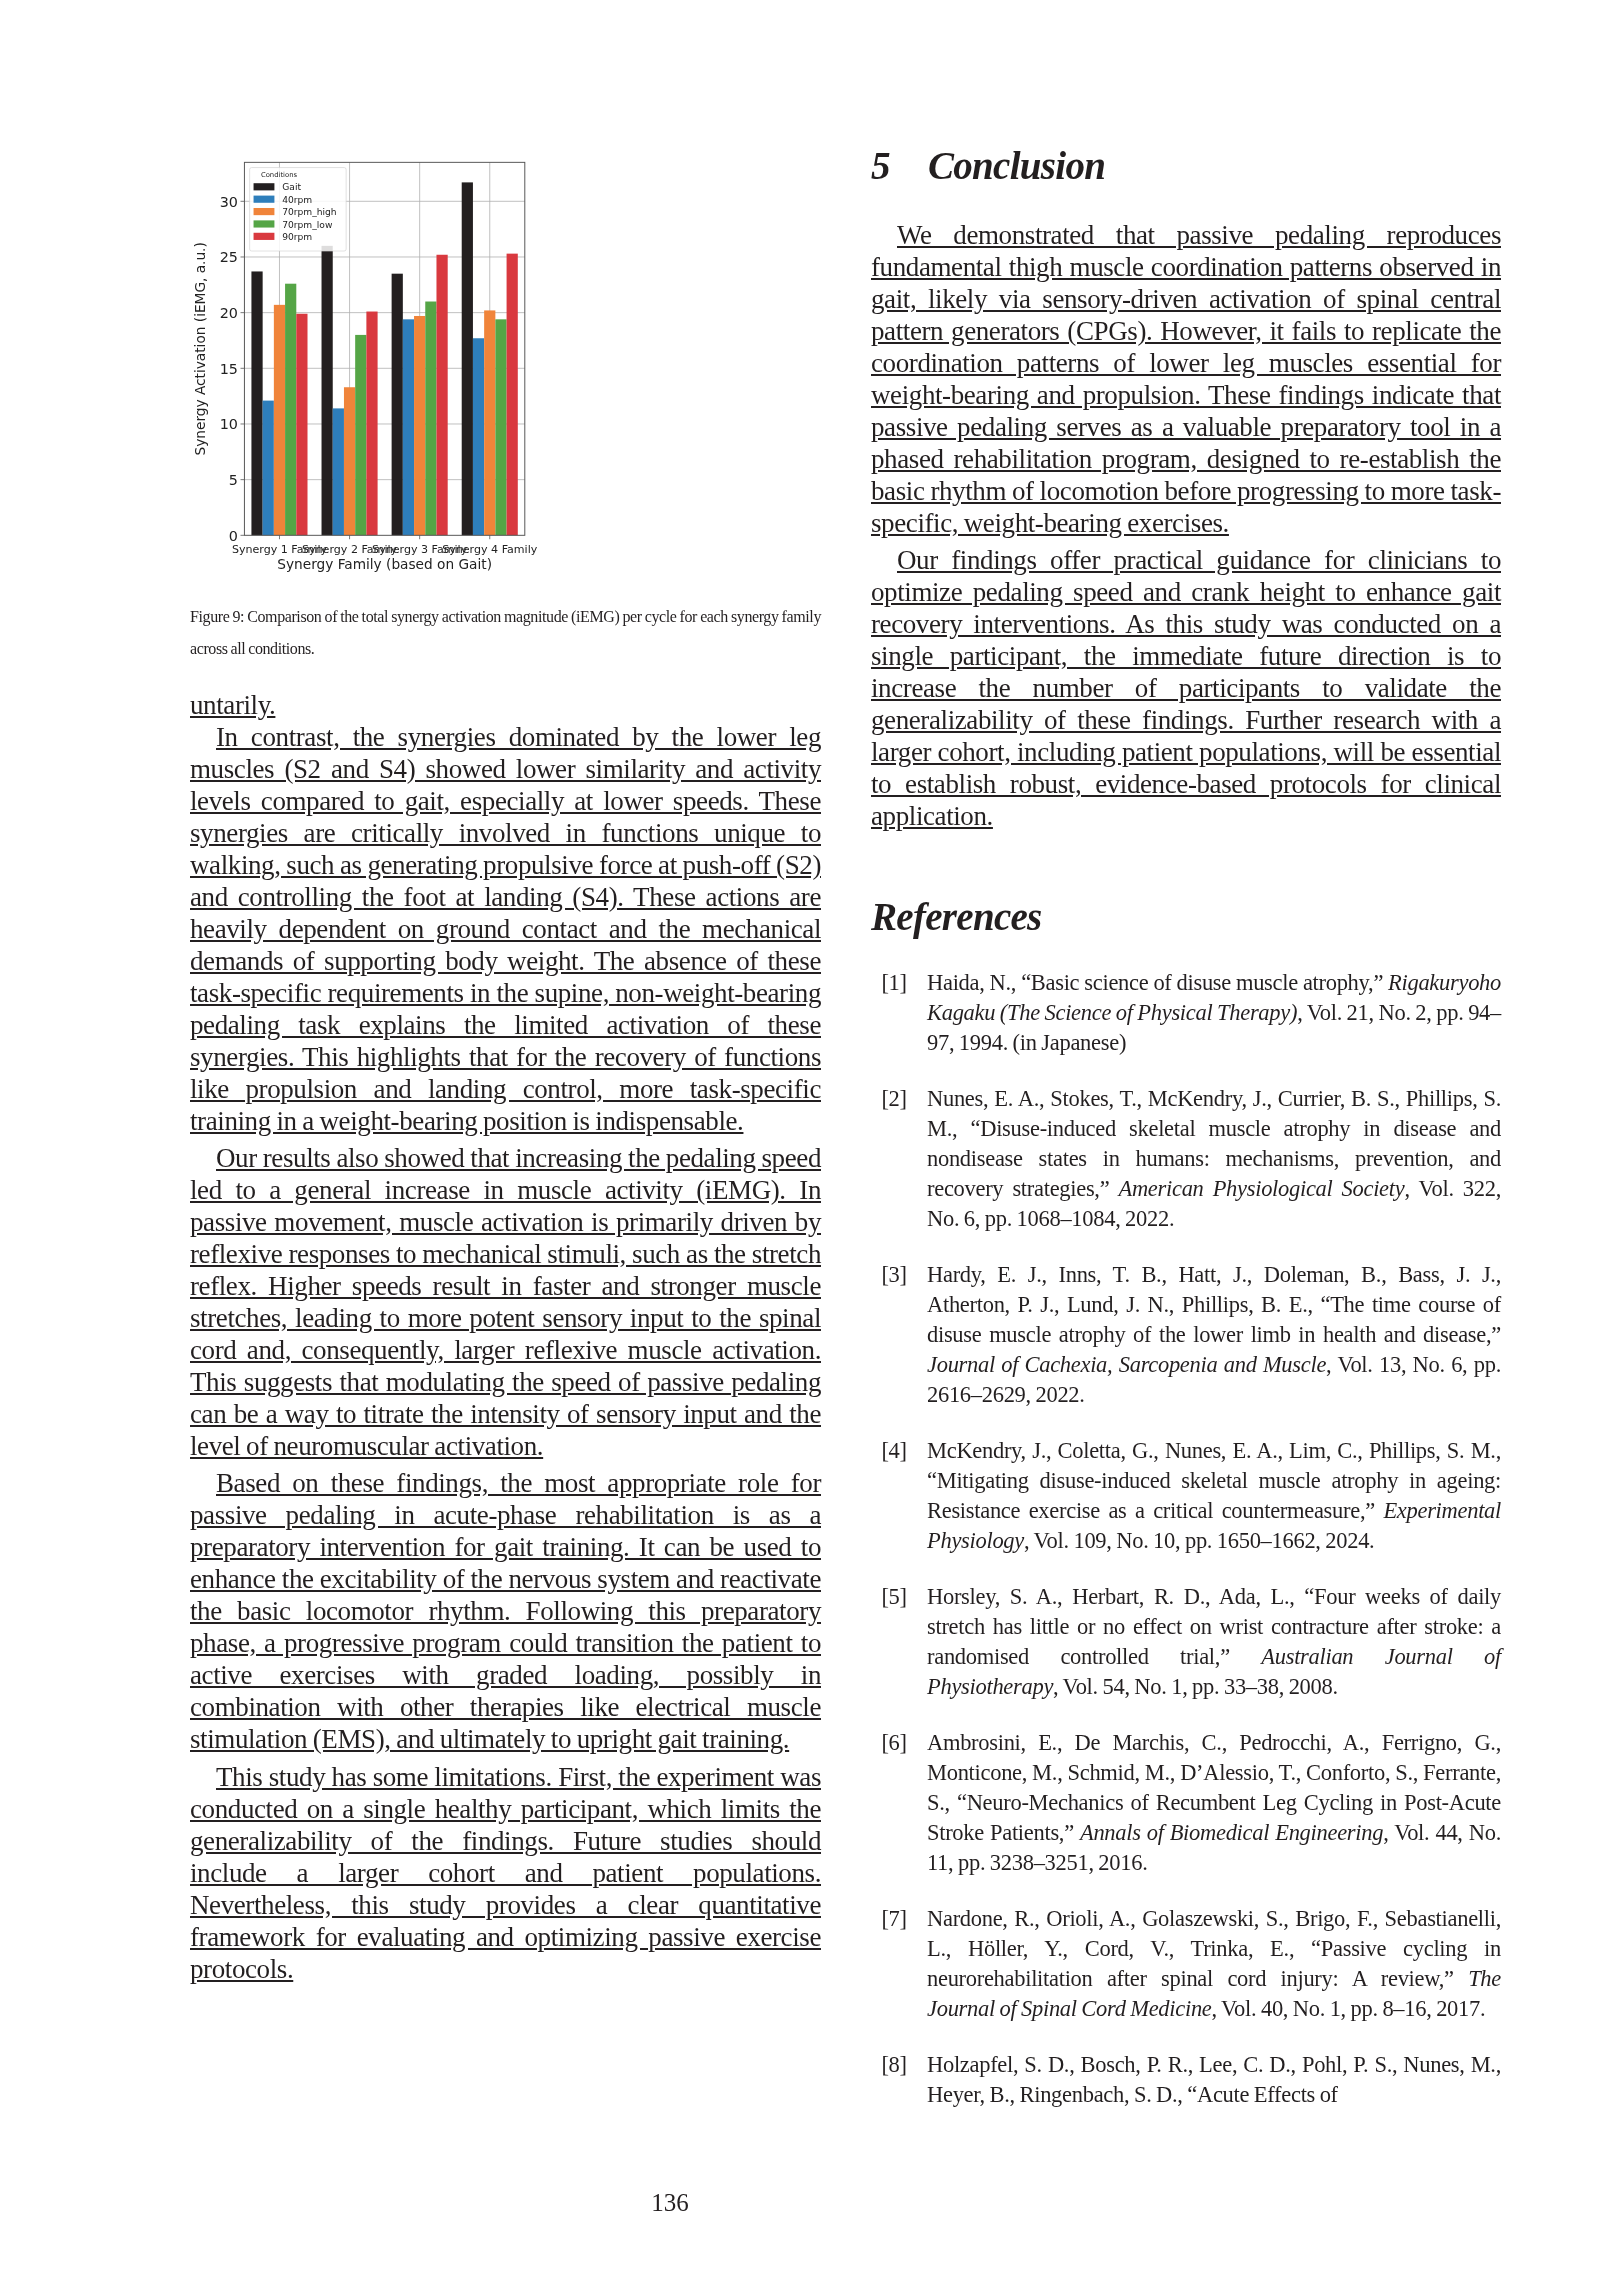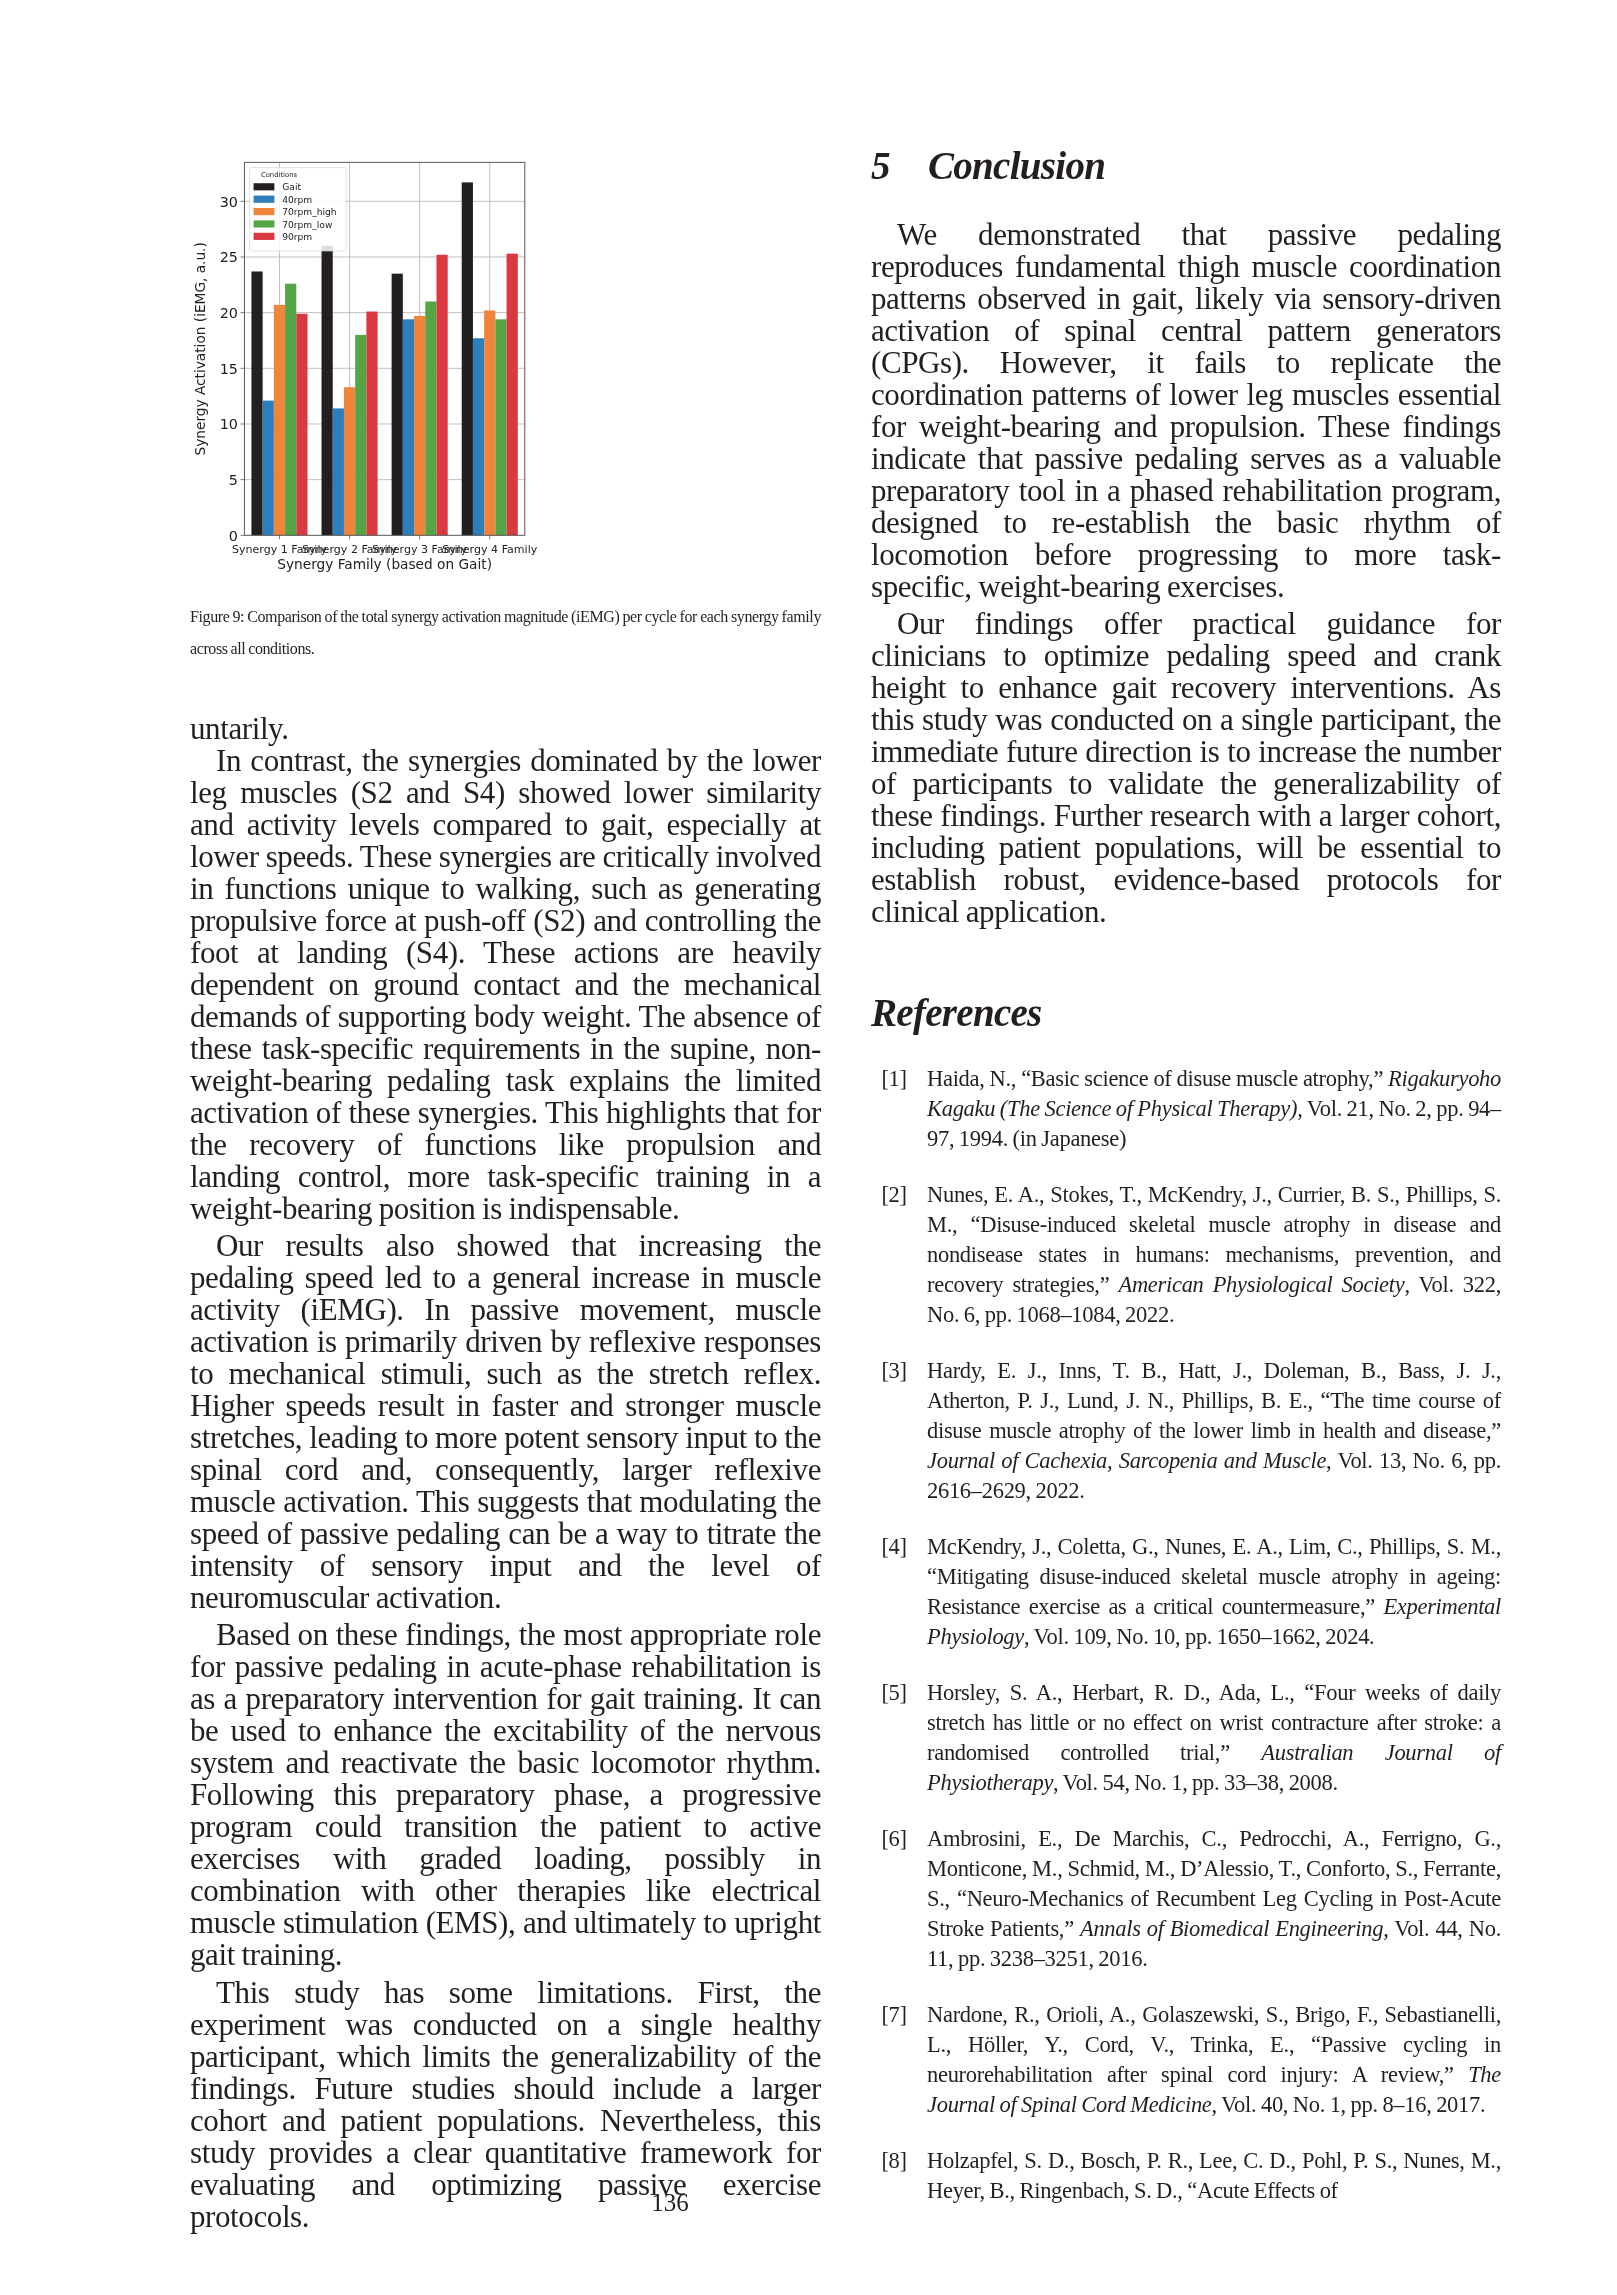--- a/index.html
+++ b/index.html
@@ -1,28 +1,28 @@
 <!DOCTYPE html>
 <html style="font-size:10.4px"><head>
 <meta charset="utf-8">
 <style>
   html, body { margin: 0; padding: 0; background: #ffffff; }
   body { width: 1617px; height: 2295px; position: relative; overflow: hidden;
          font-family: "Liberation Serif", "DejaVu Serif", serif; color: #231f20; }
   .col { position: absolute; }
   #left-col { left: 190px; top: 153px; width: 631px; }
   #right-col { left: 871px; top: 140px; width: 630px; }
-  .body-text { font-size: 31px; line-height: 32px; text-align: justify; hyphens: manual;
-               letter-spacing: -0.4px; word-spacing: -0.7px; margin: 0; }
+  .body-text { font-size: 27px; line-height: 32px; text-align: justify; hyphens: manual;
+               letter-spacing: -0.4px; word-spacing: -0.7px; margin: 0; text-decoration: underline; }
   .para { text-indent: 26px; margin: 0 0 5.2px 0; }
   #chart-wrap { position: relative; width: 639px; height: 421px; margin-left: -1.3px; }
   #chart-svg { position: absolute; left: 0; top: 0; }
   #caption { margin-top: 27px; font-size: 16px; line-height: 32px; text-align: justify;
              letter-spacing: -0.4px; word-spacing: -0.7px; }
-  #untarily { margin-top: 48px; }
+  #untarily { margin-top: 24px; }
   h2.section { font-family: "Liberation Serif", serif; font-weight: bold; font-size: 39px;
                margin: 0; letter-spacing: -0.7px; line-height: 52px; font-style: italic; }
   h2.section .num { display: inline-block; width: 57px; }
   #conclusion-heading { margin-top: 0px; }
   #conclusion-body { margin-top: 27px; }
   #references-heading { margin-top: 59px; }
   #ref-list { margin-top: 25px; }
   .ref { position: relative; padding-left: 56px; font-size: 22.5px; line-height: 30px;
          text-align: justify; letter-spacing: -0.3px; word-spacing: -0.7px; margin-bottom: 26px; }
   .ref .ref-num { position: absolute; left: 10.4px; top: 0; }

